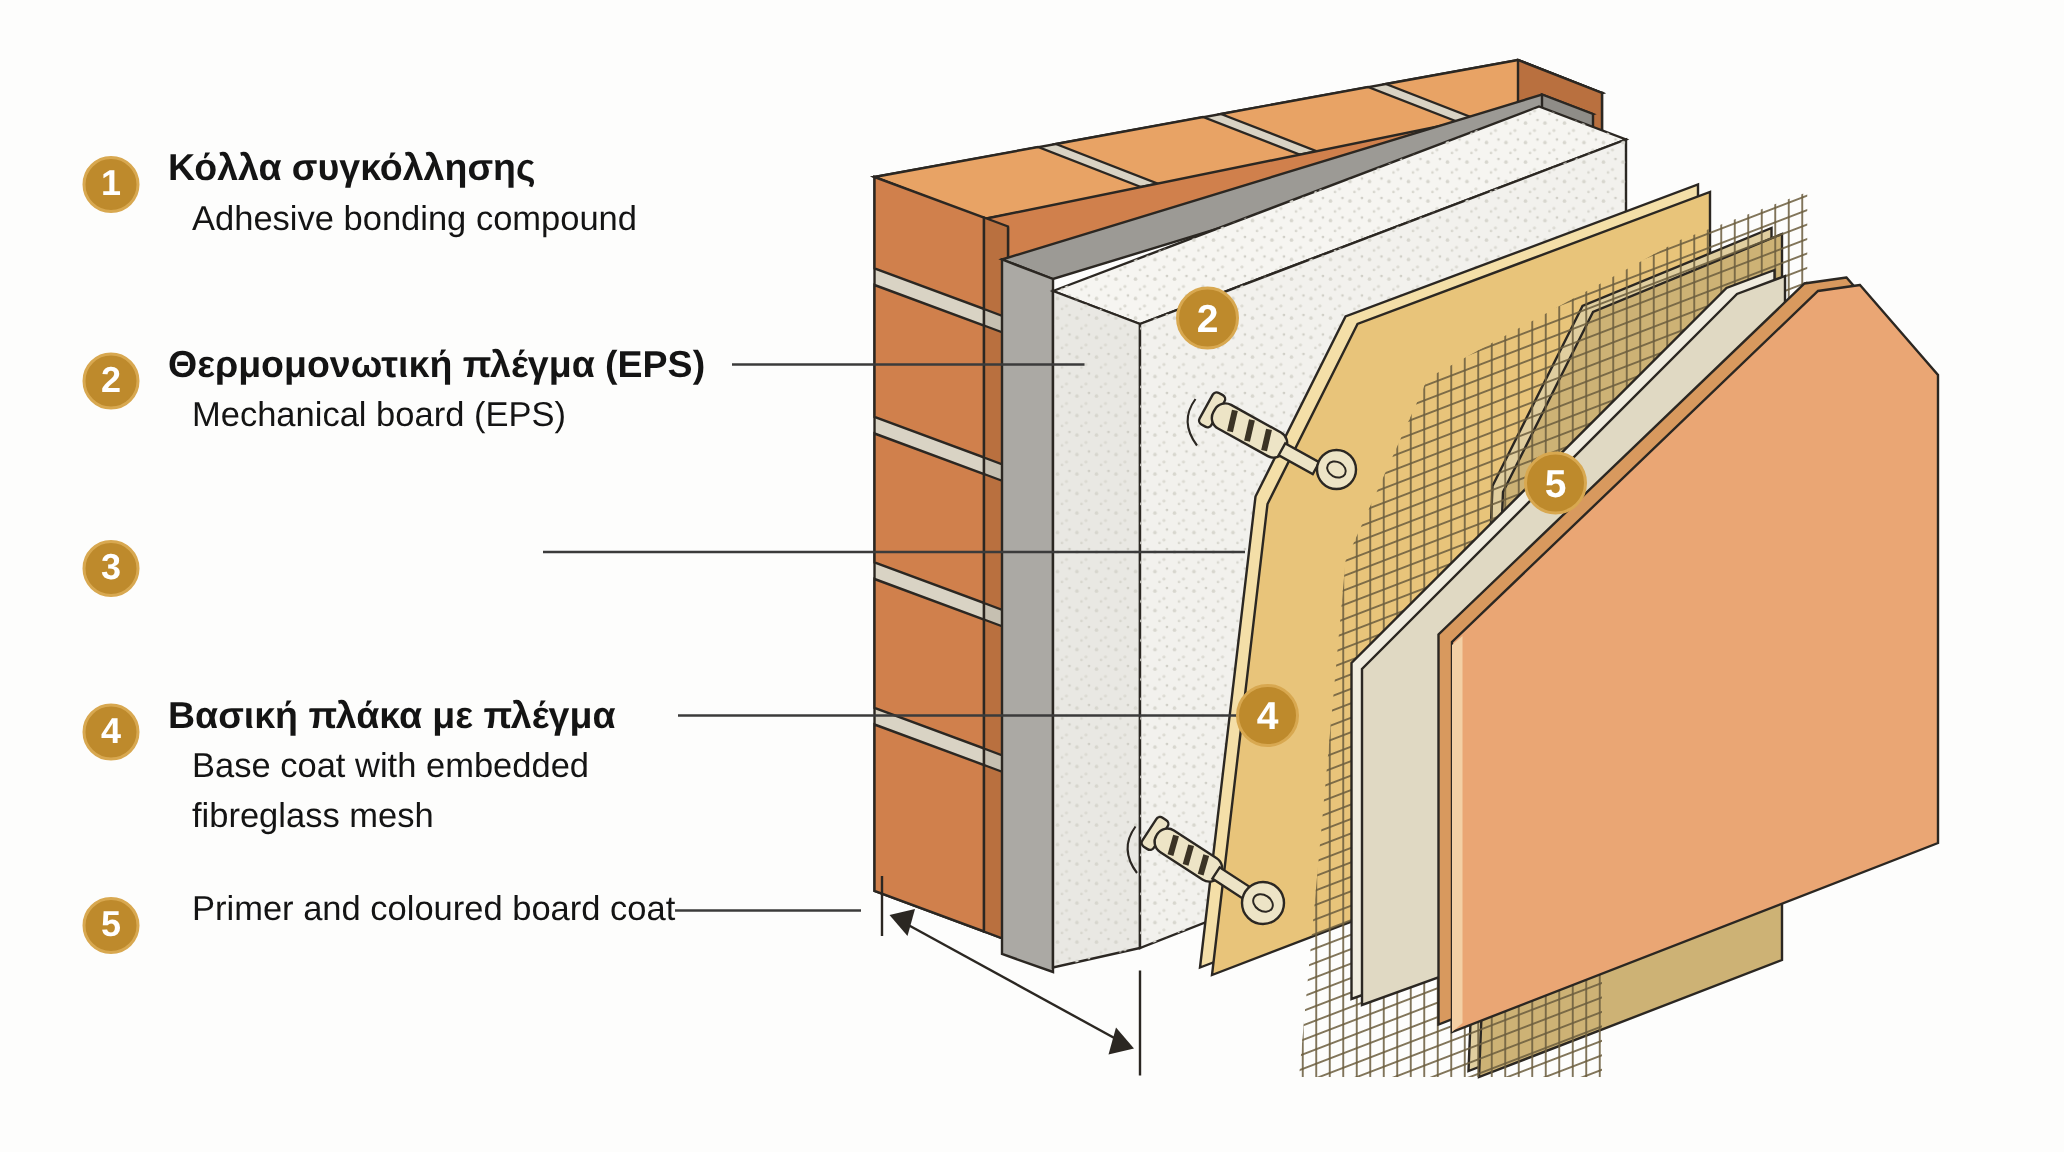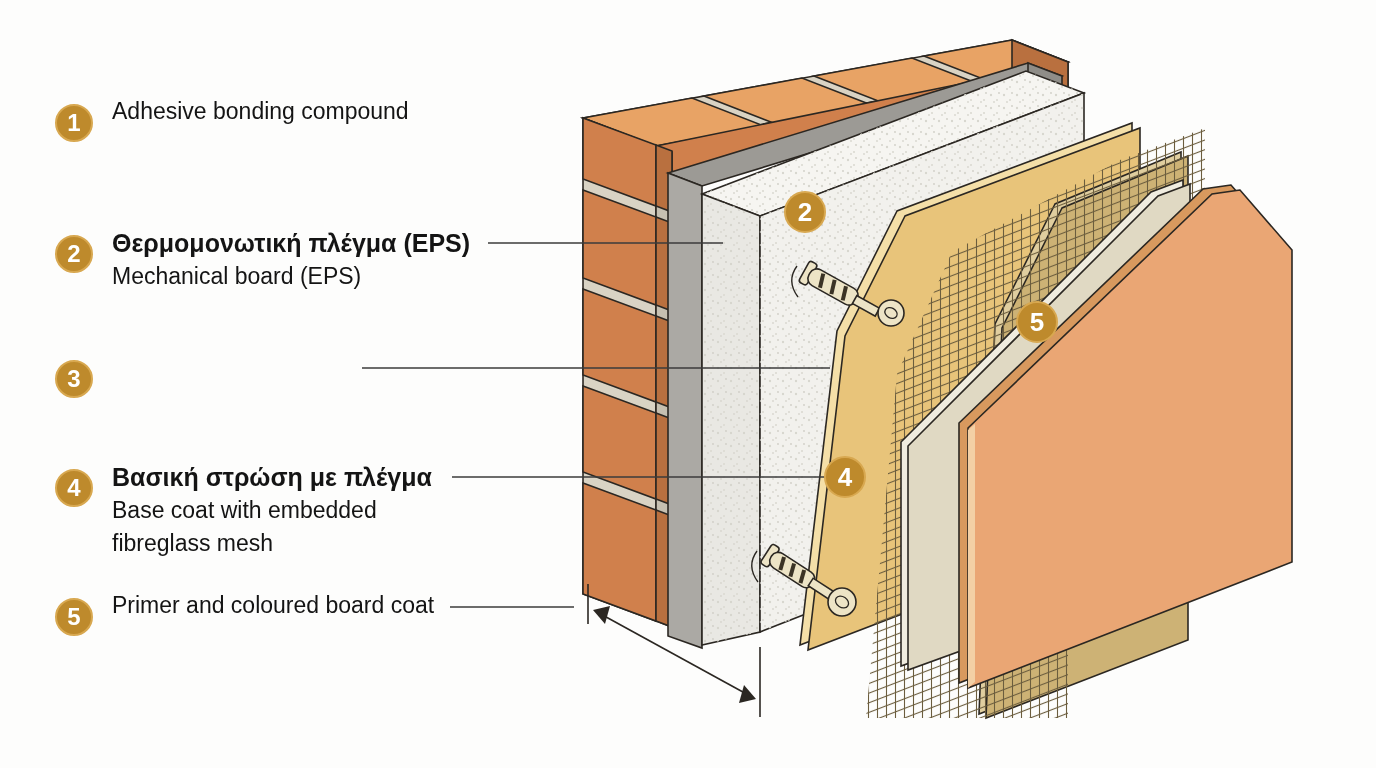--- a/index.html
+++ b/index.html
@@ -6,21 +6,21 @@
   .stage{position:relative;width:1376px;height:768px;background:#fdfdfc;overflow:hidden;
          font-family:"Liberation Sans", sans-serif;color:#141414;}
   .diagram-svg{position:absolute;left:0;top:0;}
   .legend{position:absolute;left:0;top:0;width:560px;height:768px;}
   .legend-item{position:absolute;left:55px;display:flex;gap:19px;align-items:flex-start;width:500px;}
   .legend-badge{width:38px;height:38px;border-radius:50%;background:#BE8A2C;border:2px solid #D8A850;
          box-sizing:border-box;color:#fff;font-weight:bold;font-size:24px;line-height:34px;
          text-align:center;flex:0 0 38px;margin-top:9px;}
   .legend-text{display:flex;flex-direction:column;}
   .greek{font-size:25px;font-weight:bold;line-height:34px;letter-spacing:0;}
-  .english{font-size:23px;line-height:33px;white-space:pre-line;}
+  .english{font-size:23px;line-height:33px;white-space:pre-line;margin-left:16px;}
   .i1{top:95px;} .i2{top:226px;} .i3{top:351px;} .i4{top:460px;} .i5{top:589px;}
 </style>
 </head>
 <body>
 
 <div class="stage">
 
   <svg class="diagram-svg" width="1376" height="768" viewBox="0 0 1376 768">
     <defs>
       <pattern id="speck" width="13" height="13" patternUnits="userSpaceOnUse">
@@ -178,37 +178,38 @@
         <circle cx="1037" cy="322" r="20" stroke="#D8A850" stroke-width="2" fill="#BE8A2C"></circle>
         <text x="1037" y="331">5</text>
       </g>
     </g>
   </svg>
 
   <div class="legend">
     <div class="legend-item i1">
       <div class="legend-badge">1</div>
       <div class="legend-text">
+        <div class="greek">Κόλλα συγκόλλησης</div>
         <div class="english">Adhesive bonding compound</div>
       </div>
     </div>
     <div class="legend-item i2">
       <div class="legend-badge">2</div>
       <div class="legend-text">
         <div class="greek">Θερμομονωτική πλέγμα (EPS)</div>
         <div class="english">Mechanical board (EPS)</div>
       </div>
     </div>
     <div class="legend-item i3">
       <div class="legend-badge">3</div>
     </div>
     <div class="legend-item i4">
       <div class="legend-badge">4</div>
       <div class="legend-text">
-        <div class="greek">Βασική στρώση με πλέγμα</div>
+        <div class="greek">Βασική πλάκα με πλέγμα</div>
         <div class="english">Base coat with embedded
 fibreglass mesh</div>
       </div>
     </div>
     <div class="legend-item i5">
       <div class="legend-badge">5</div>
       <div class="legend-text">
         <div class="english">Primer and coloured board coat</div>
       </div>
     </div>

